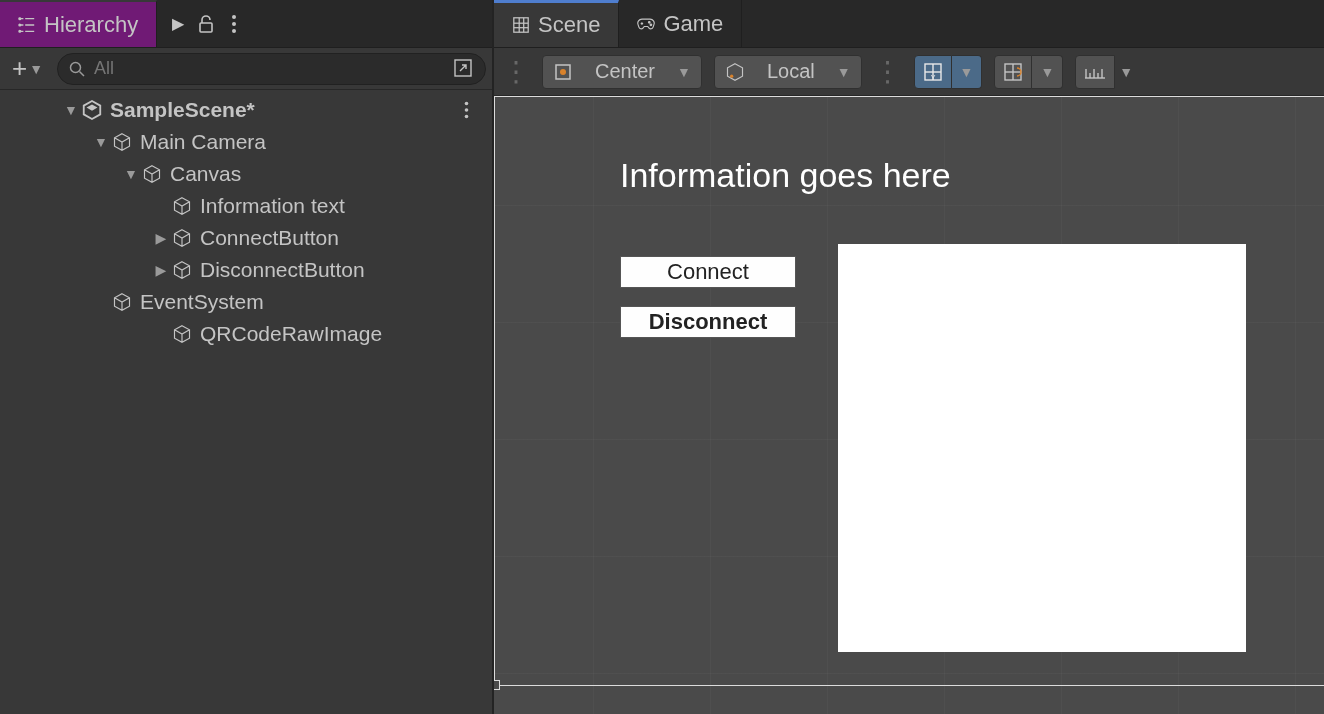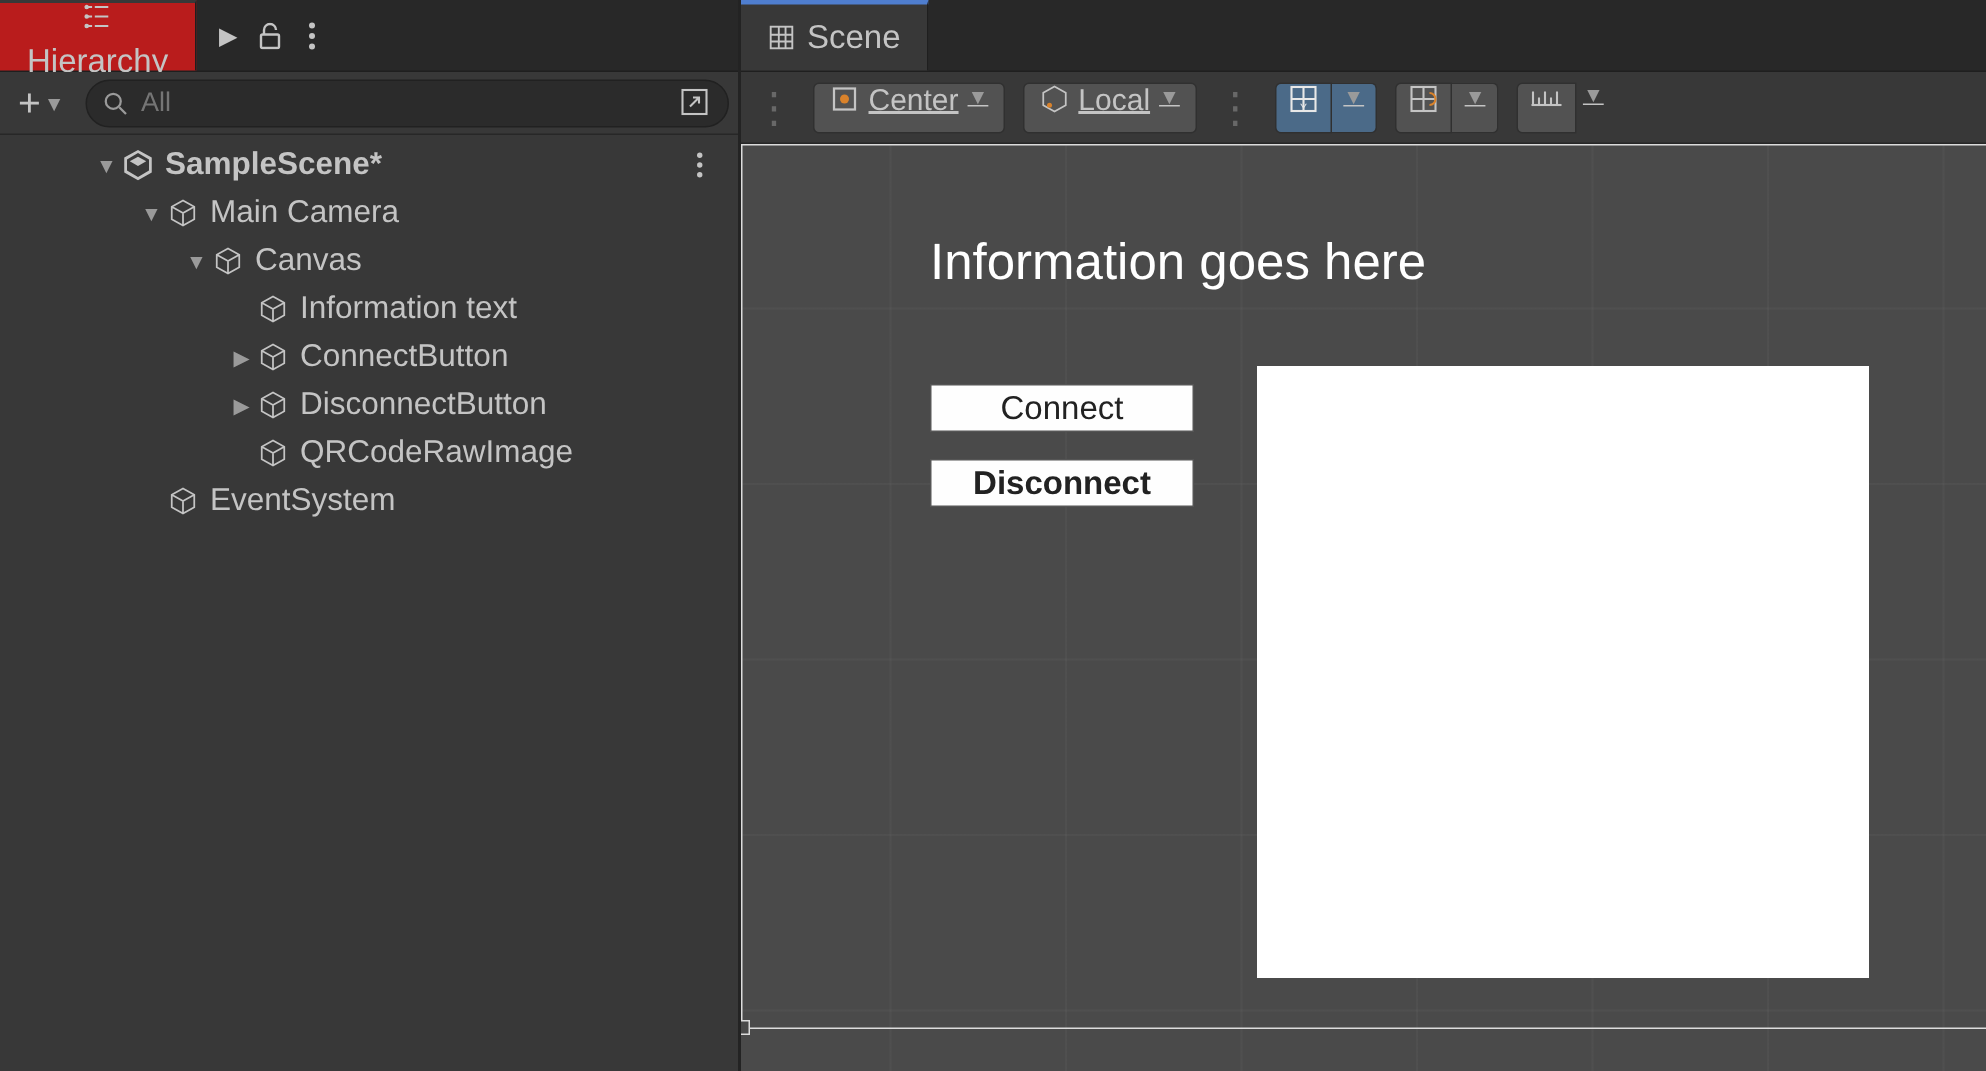--- a/index.html
+++ b/index.html
@@ -3,21 +3,21 @@
 <meta charset="utf-8">
 <style>
   * { box-sizing: border-box; margin: 0; padding: 0; font-family: -apple-system, Arial, sans-serif; }
   body { width: 1324px; height: 714px; background: #3f3f3f; color: #c4c4c4; overflow: hidden; display: flex; }
   
   
   .left-panel { width: 494px; height: 100%; background: #383838; border-right: 2px solid #232323; display: flex; flex-direction: column; }
   
   .tabs-row { height: 48px; display: flex; align-items: stretch; background: #282828; border-bottom: 1px solid #1f1f1f; }
   .tab { display: flex; align-items: center; gap: 8px; padding: 0 18px; font-size: 22px; color: #c4c4c4; cursor: pointer; border-right: 1px solid #1f1f1f; }
-  .tab.active { background: #b91c1c; border-top: 2px solid #383838; flex-direction: column;}
+  .tab.active { background: #701a75; border-top: 2px solid #383838;}
   .tab-overflow-icons { display: flex; align-items: center; gap: 10px; padding: 0 12px; }
   .small-icon { width: 18px; height: 18px; display: inline-flex; align-items: center; justify-content: center; color: #c4c4c4; }
   
   .hierarchy-toolbar { height: 42px; display: flex; align-items: center; padding: 4px 6px; gap: 8px; background: #383838; border-bottom: 1px solid #272727; }
   .add-btn { display: flex; align-items: center; gap: 2px; padding: 2px 6px; color: #c4c4c4; font-size: 26px; cursor: pointer; }
   .search-box { flex: 1; height: 32px; background: #2b2b2b; border: 1px solid #212121; border-radius: 16px; display: flex; align-items: center; padding: 0 10px; gap: 8px; }
   .search-box input { flex:1; background: transparent; border: none; outline: none; color: #c4c4c4; font-size: 18px; }
   .search-end-icon { width: 22px; height: 22px; color: #c4c4c4; }
   
   .tree { padding: 4px 0; font-size: 21px; color: #c4c4c4; user-select: none; }
@@ -34,21 +34,21 @@
   .indent-3 { padding-left: 152px; }
   
   
   .right-panel { flex:1; height: 100%; background: #3f3f3f; display: flex; flex-direction: column; }
   
   .right-tabs-row { height: 48px; display: flex; align-items: stretch; background: #282828; border-bottom: 1px solid #1f1f1f; }
   .right-tabs-row .tab.scene-tab { border-top: 3px solid #4f7ecf; background:#383838; }
   
   .scene-toolbar { height: 48px; display: flex; align-items: center; padding: 0 8px; gap: 12px; background: #383838; border-bottom: 1px solid #272727; }
   .vline { color:#686868; font-size:28px;}
-  .tb-btn { height: 34px; display: inline-flex; gap: 6px; padding: 0 10px; background: #525252; border: 1px solid #303030; border-radius: 4px; color: #c4c4c4; font-size: 20px; cursor: pointer; text-decoration: underline; }
+  .tb-btn { height: 34px; display: inline-flex; align-items: center; gap: 22px; padding: 0 10px; background: #525252; border: 1px solid #303030; border-radius: 4px; color: #c4c4c4; font-size: 20px; cursor: pointer; }
   .tb-btn.icon-only { padding: 0 8px; }
   .tb-btn.blue { background: #4b6a88; }
   .tb-group { display: flex; gap: 0; }
   .tb-group .tb-btn { border-radius: 0; }
   .tb-group .tb-btn:first-child { border-radius: 4px 0 0 4px; }
   .tb-group .tb-btn:last-child { border-radius: 0 4px 4px 0; border-left: none; }
   .caret { font-size: 14px; color: #9a9a9a; }
   
   
   .viewport { flex:1; position: relative; background: #4a4a4a; overflow: hidden; }
@@ -187,55 +187,67 @@
     <div class="tree-row indent-3" style="padding-left:152px">
       <span class="tree-arrow">▶</span>
       <span class="tree-icon">
         <svg width="20" height="20" viewBox="0 0 24 24" stroke="#c4c4c4" stroke-width="1.4" fill="none">
             <path d="M12 2l9 5v10l-9 5-9-5V7l9-5zM3 7l9 5 9-5M12 12v10"></path>
           </svg>
       </span>
       <span class="tree-label">DisconnectButton</span>
     </div>
 
+    <div class="tree-row indent-1" style="padding-left:110px">
+      <span class="tree-icon">
+        <svg width="20" height="20" viewBox="0 0 24 24" stroke="#c4c4c4" stroke-width="1.4" fill="none">
+            <path d="M12 2l9 5v10l-9 5-9-5V7l9-5zM3 7l9 5 9-5M12 12v10"></path>
+          </svg>
+      </span>
+      <span class="tree-label">EventSystem</span>
+    </div>
+
     <div class="tree-row indent-3" style="padding-left:170px">
       <span class="tree-icon">
         <svg width="20" height="20" viewBox="0 0 24 24" stroke="#c4c4c4" stroke-width="1.4" fill="none">
             <path d="M12 2l9 5v10l-9 5-9-5V7l9-5zM3 7l9 5 9-5M12 12v10"></path>
           </svg>
       </span>
       <span class="tree-label">QRCodeRawImage</span>
-    </div>
-
-    <div class="tree-row indent-1" style="padding-left:110px">
-      <span class="tree-icon">
-        <svg width="20" height="20" viewBox="0 0 24 24" stroke="#c4c4c4" stroke-width="1.4" fill="none">
-            <path d="M12 2l9 5v10l-9 5-9-5V7l9-5zM3 7l9 5 9-5M12 12v10"></path>
-          </svg>
-      </span>
-      <span class="tree-label">EventSystem</span>
     </div>
 
   </div>
 </div>
 
 <div class="right-panel">
 
   <div class="right-tabs-row">
     <div class="tab scene-tab">
       <span class="small-icon">
         <svg width="20" height="20" viewBox="0 0 20 20" stroke="#c4c4c4" stroke-width="1.4" fill="none">
             <rect x="2" y="2" width="16" height="16"></rect>
             <line x1="2" y1="8" x2="18" y2="8"></line>
             <line x1="2" y1="13" x2="18" y2="13"></line>
             <line x1="8" y1="2" x2="8" y2="18"></line>
             <line x1="13" y1="2" x2="13" y2="18"></line>
           </svg>
       </span>
       <span>Scene</span>
+    </div>
+    <div class="tab">
+      <span class="small-icon">
+        <svg width="22" height="16" viewBox="0 0 22 16" stroke="#c4c4c4" stroke-width="1.4" fill="none">
+            <path d="M6 2h10a5 5 0 0 1 4.7 6.8l-1 3A3 3 0 0 1 14 12l-1-1h-4l-1 1a3 3 0 0 1-5.7-.2l-1-3A5 5 0 0 1 6 2z"></path>
+            <line x1="6" y1="6" x2="6" y2="9"></line>
+            <line x1="4.5" y1="7.5" x2="7.5" y2="7.5"></line>
+            <circle cx="15" cy="6" r="1" fill="#c4c4c4"></circle>
+            <circle cx="17" cy="9" r="1" fill="#c4c4c4"></circle>
+          </svg>
+      </span>
+      <span>Game</span>
     </div>
   </div>
 
   <div class="scene-toolbar">
     <span class="vline">⋮</span>
 
     <div class="tb-btn">
       <span>
         <svg width="20" height="20" viewBox="0 0 20 20" stroke="#c4c4c4" stroke-width="1.5" fill="none">
             <rect x="3" y="3" width="14" height="14"></rect>

